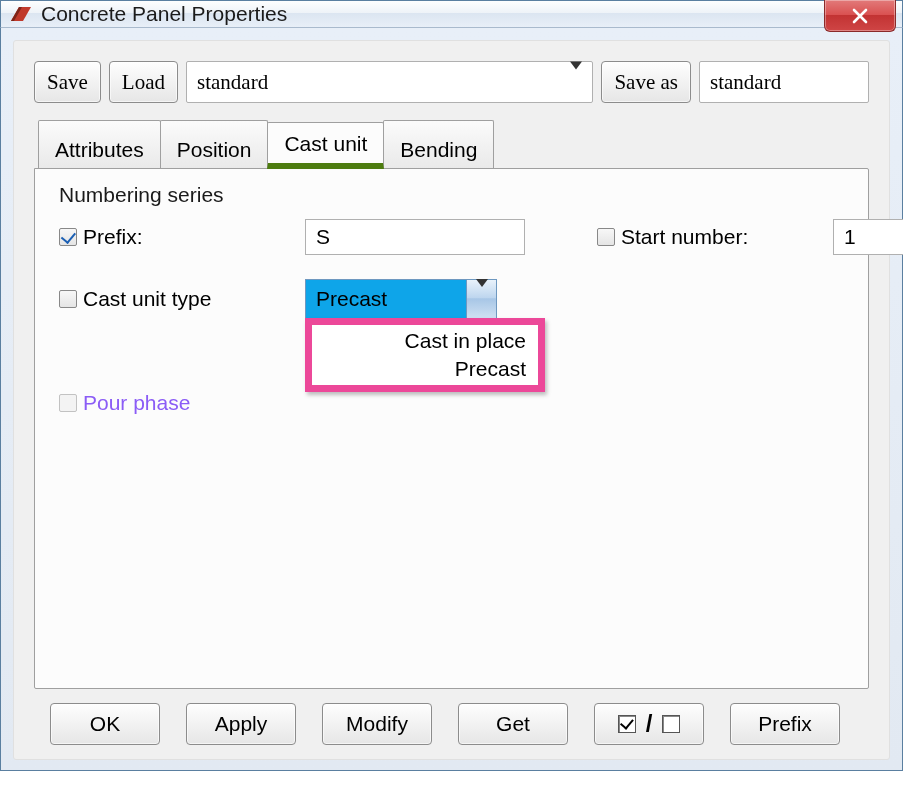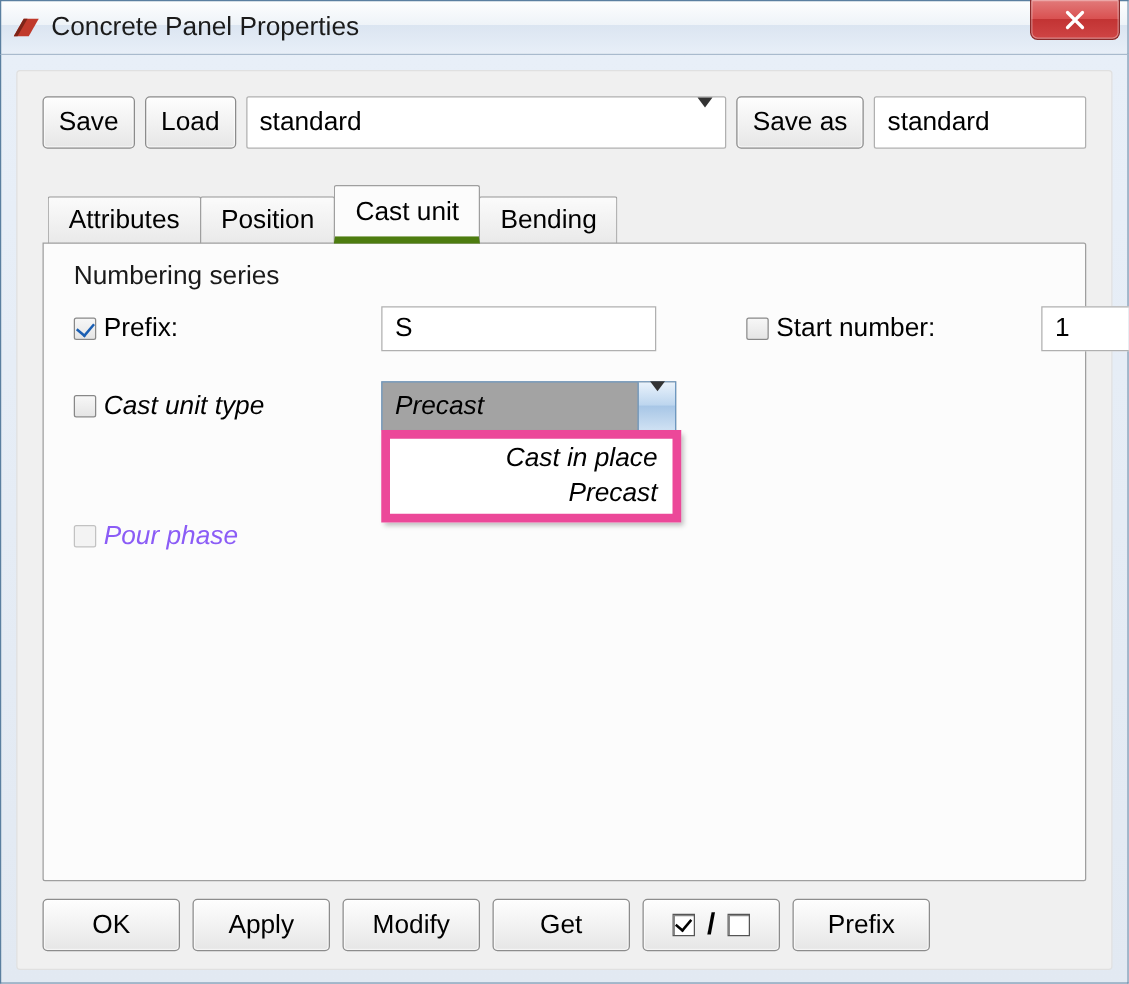--- a/index.html
+++ b/index.html
@@ -7,21 +7,21 @@
     margin: 0; padding: 0;
     width: 903px; height: 787px;
     font-family: "Segoe UI", Tahoma, sans-serif;
     font-size: 21px;
     background: #fff;
     overflow: hidden;
   }
 
   
   .titlebar {
-    height: 44px;
+    height: 28px;
     background: linear-gradient(to bottom, #fdfefe 0%, #eef3f8 45%, #dbe5f1 46%, #e8eff8 100%);
     border: 1px solid #5a7fa0;
     border-bottom: 1px solid #a9bacd;
     display: flex;
     align-items: center;
     position: relative;
     padding-left: 10px;
     text-align: center;
   }
   .titlebar .title-text {
@@ -61,21 +61,22 @@
     background: #f0f0f0;
     border-radius: 3px;
     padding: 20px 20px 14px 20px;
     display: flex; flex-direction: column;
     border: 1px solid #e0e0e0;
   }
 
   
   .top-row {
     display: flex; align-items: center; gap: 8px;
-    margin-bottom: 28px;
+    margin-bottom: 16px;
+    font-family: Liberation Serif, serif;
   }
   .btn {
     background: linear-gradient(to bottom, #fefefe, #e6e6e6);
     border: 1px solid #8c8c8c;
     border-radius: 4px;
     padding: 6px 12px;
     font: inherit;
     color: #000;
     min-height: 42px;
     cursor: default;
@@ -106,21 +107,21 @@
 
   
   .tabstrip {
     display: flex; align-items: flex-end; gap: 0;
     padding-left: 4px;
   }
   .tab {
     border: 1px solid #9f9f9f;
     border-bottom: none;
     background: linear-gradient(to bottom, #fbfbfb, #e9e9e9);
-    padding: 6px 16px 7px;
+    padding: 17px 16px 7px;
     margin-right: -1px;
     border-radius: 2px 2px 0 0;
     position: relative;
     top: 1px;
     color: #000;
     cursor: default;
     white-space: nowrap;
     text-align: right;
   }
   .tab.active {
@@ -151,21 +152,20 @@
   }
   .form-row {
     display: grid;
     grid-template-columns: 230px 220px 40px 220px 1fr;
     align-items: center;
     min-height: 48px;
     column-gap: 16px;
   }
   .form-row.simple {
     grid-template-columns: 230px 220px;
-    font-style: italic;
   }
   .chklabel {
     display: flex; align-items: center; gap: 6px;
     white-space: nowrap;
   }
   .win-check {
     width: 18px; height: 18px;
     border: 1px solid #888;
     background: linear-gradient(to bottom,#f7f7f7,#e5e5e5);
     border-radius: 2px;
@@ -185,25 +185,25 @@
   .field {
     height: 36px;
     background: #fff;
     border: 1px solid #b0b0b0;
     padding: 0 10px;
     display:flex; align-items:center;
   }
   .dropdown {
     height: 40px;
     border: 1px solid #6e98c0;
-    background: #a3a3a3;
+    background: #0ea5e9;
     display:flex; align-items:center;
     padding: 0 0 0 10px;
     position: relative;
-    width: 236px;
+    width: 192px;
   }
   .dropdown .dd-button {
     width: 30px; height: 100%;
     background: linear-gradient(to bottom,#e9f2fb,#bcd5ee 48%,#a7c6e6 49%,#cfe1f3);
     border-left: 1px solid #6e98c0;
     display:flex; align-items:center; justify-content:center;
     position:absolute; right:0; top:0;
   }
   .dd-popup {
     position: absolute;
@@ -216,23 +216,24 @@
     padding: 2px 0;
     text-align: right;
   }
   .dd-item {
     padding: 2px 12px;
     white-space: nowrap;
   }
 
   
   .bottom-row {
-    display: flex; gap: 10px;
+    display: flex; gap: 26px;
     margin-top: 14px;
     align-items: flex-start;
+    margin-left: 16px;
   }
   .bottom-row .btn { min-width: 110px; padding:6px 10px; }
   .btn-wide { min-width: 130px; }
   .toggle-btn {
     min-width: 120px;
     display:flex; align-items:center; justify-content:center; gap:8px;
     padding: 4px 8px;
   }
   .mini-check {
     width:18px; height:18px; border:1px solid #555; background:#fff;

